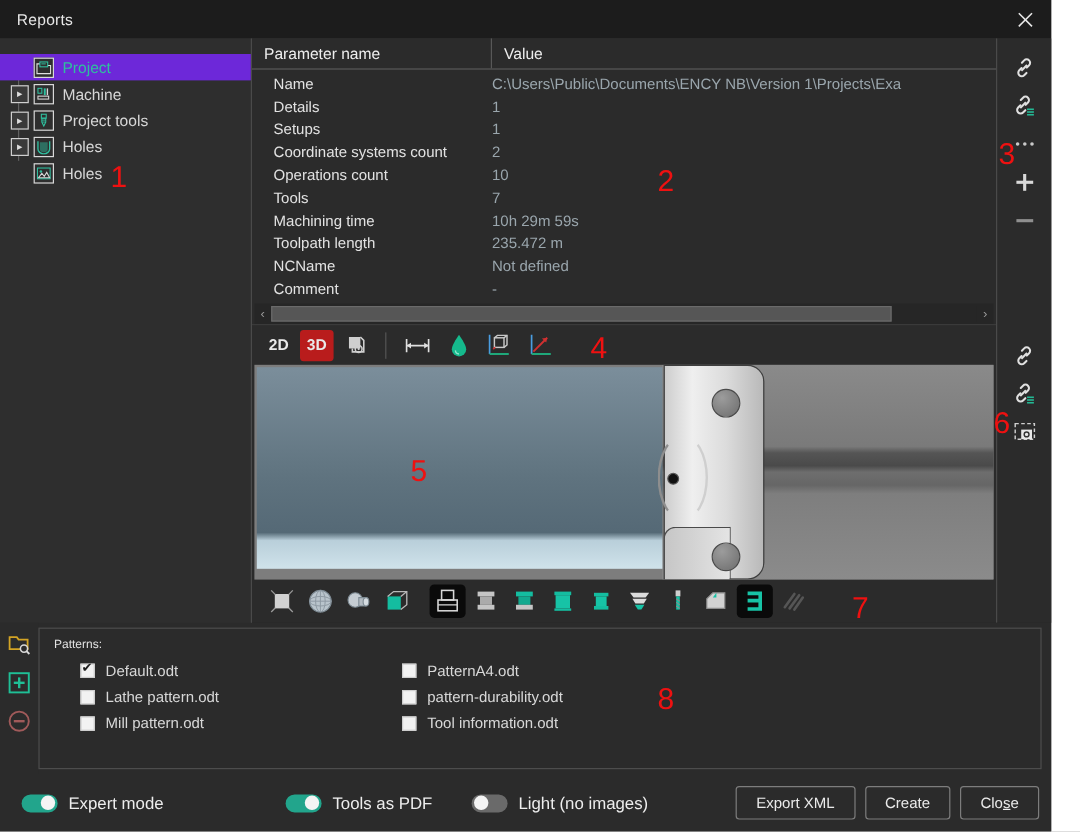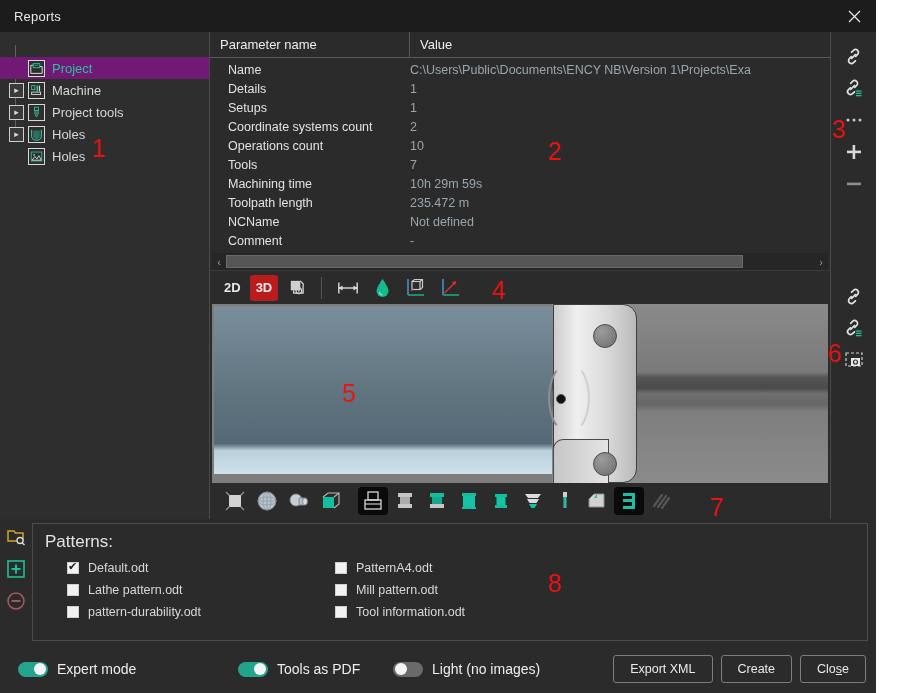--- a/index.html
+++ b/index.html
@@ -43,21 +43,21 @@
     width: 210px; background: #2e2e2e;
     border-right: 1px solid #4a4a4a;
     padding-top: 13px;
     position: relative;
   }
   .tree-item {
     height: 22px; display: flex; align-items: center;
     font-size: 13px; color: #d6d6d6; padding-left: 2px;
     position: relative; cursor: pointer;
   }
-  .tree-item.selected { background: #701a75; margin-top: 12px; }
+  .tree-item.selected { background: #6d28d9; }
   .tree-item.selected .tree-label { color: #2fbf9f; }
   .twisty {
     width: 15px; height: 15px; margin-left: 7px;
     border: 1px solid #cfcfcf; background: #3a3a3a;
     display: flex; align-items: center; justify-content: center;
     color: #dcdcdc; font-size: 9px; flex: 0 0 15px;
   }
   .twisty.blank { border: none; background: transparent; }
   .node-icon {
     width: 17px; height: 17px; margin-left: 4px; flex: 0 0 17px;
@@ -196,21 +196,21 @@
   .lower { flex: 1; display: flex; background: #2b2b2b; }
   .lower-rail {
     width: 32px; background: #2b2b2b; display: flex; flex-direction: column;
     align-items: center; padding-top: 6px; gap: 8px;
   }
   .rail-btn { width: 24px; height: 24px; display: flex; align-items: center; justify-content: center; cursor: pointer; }
   .patterns {
     flex: 1; margin: 4px 8px 4px 0; border: 1px solid #4d4d4d;
     position: relative; padding: 8px 12px;
   }
-  .patterns .ptitle { color: #e2e2e2; font-size: 17px; margin-bottom: 9px; }
+  .patterns .ptitle { color: #e2e2e2; font-size: 10px; margin-bottom: 9px; }
   .pgrid { display: grid; grid-template-columns: 268px 1fr; row-gap: 8px; }
   .pitem { display: flex; align-items: center; font-size: 12.5px; color: #d8d8d8; cursor: pointer; padding-left: 22px; }
   .cb {
     width: 12px; height: 12px; background: #f2f2f2; border: 1px solid #cfcfcf;
     margin-right: 9px; flex: 0 0 12px; position: relative;
   }
   .cb.checked::after {
     content: "✔"; position: absolute; left: 0px; top: -3px;
     font-size: 11px; color: #1c1c1c; line-height: 12px;
   }
@@ -657,25 +657,25 @@
           <div class="pitem">
             <span class="cb"></span>
             <span>PatternA4.odt</span>
           </div>
           <div class="pitem">
             <span class="cb"></span>
             <span>Lathe pattern.odt</span>
           </div>
           <div class="pitem">
             <span class="cb"></span>
-            <span>Mill pattern.odt</span>
+            <span>pattern-durability.odt</span>
           </div>
           <div class="pitem">
             <span class="cb"></span>
-            <span>pattern-durability.odt</span>
+            <span>Mill pattern.odt</span>
           </div>
           <div class="pitem">
             <span class="cb"></span>
             <span>Tool information.odt</span>
           </div>
         </div>
       </div>
     </div>
 
     <div class="footer">

